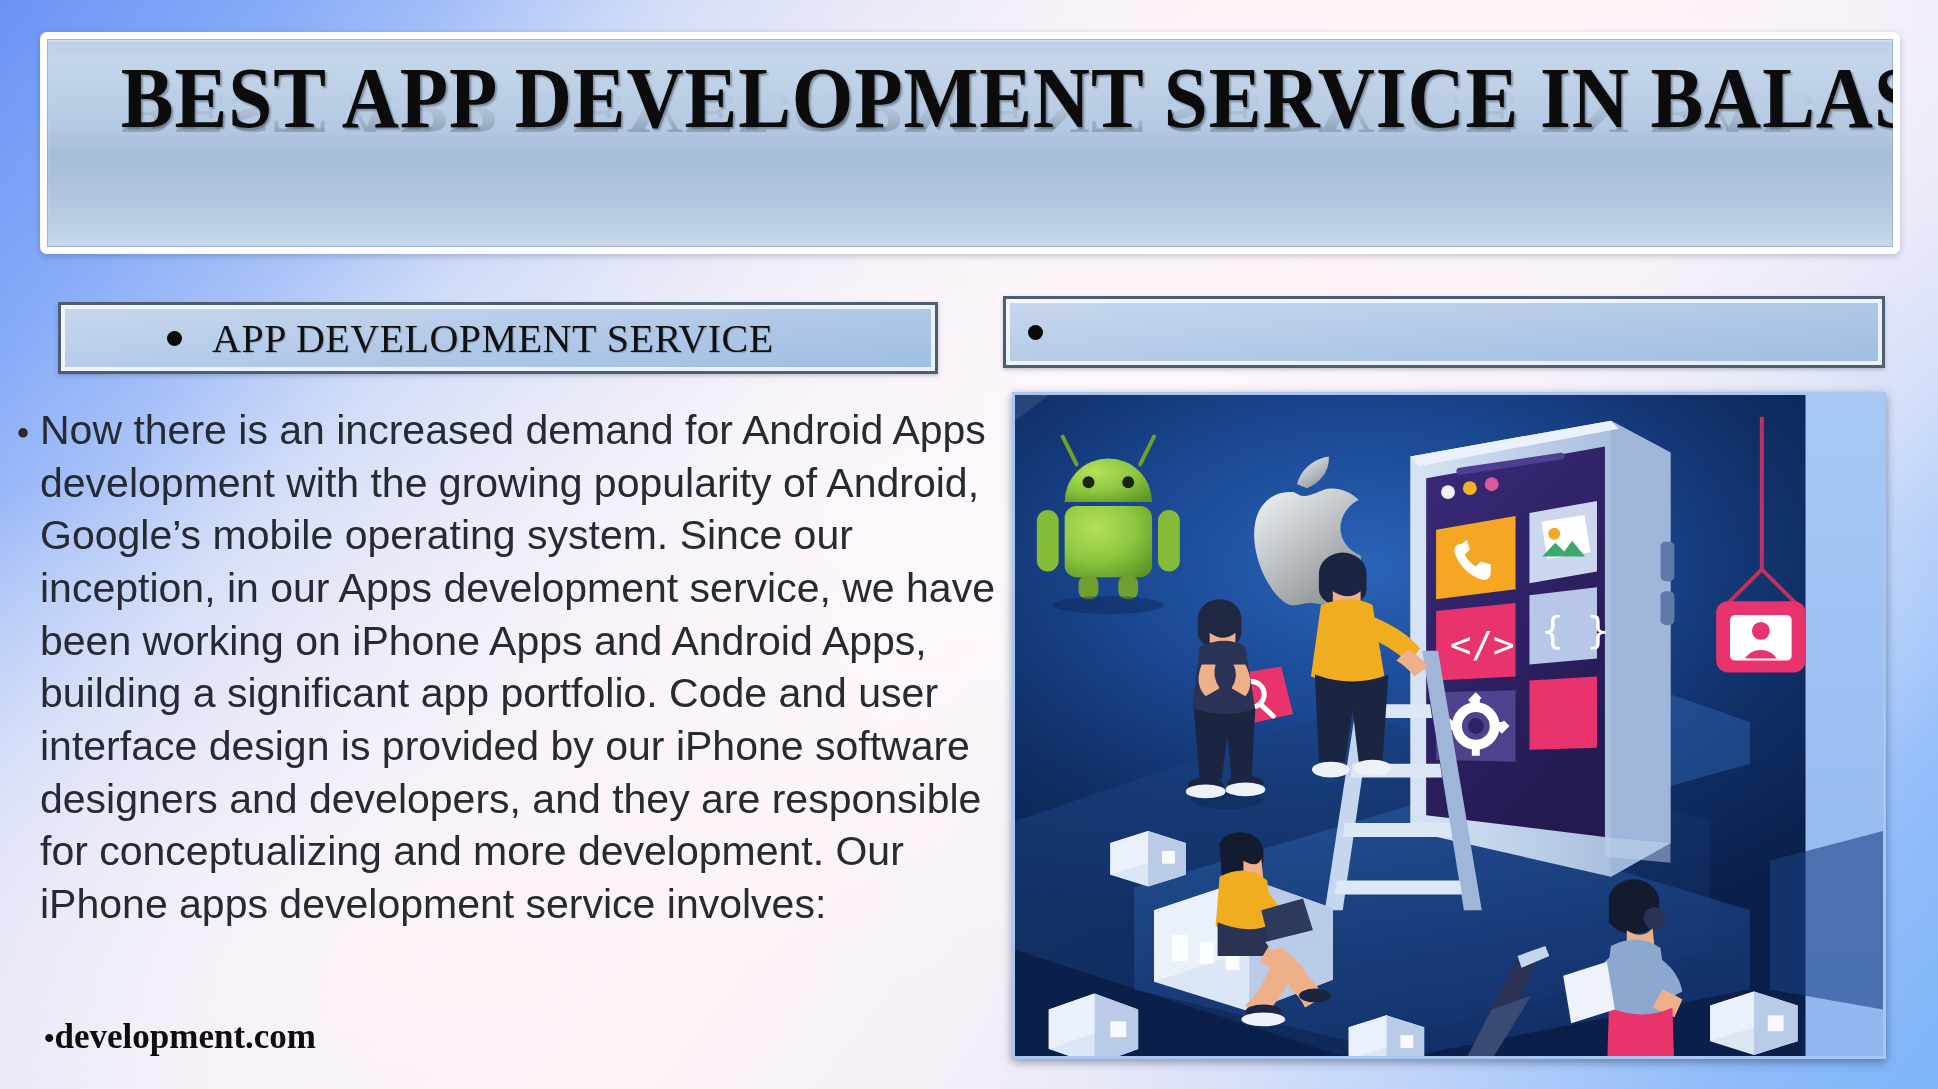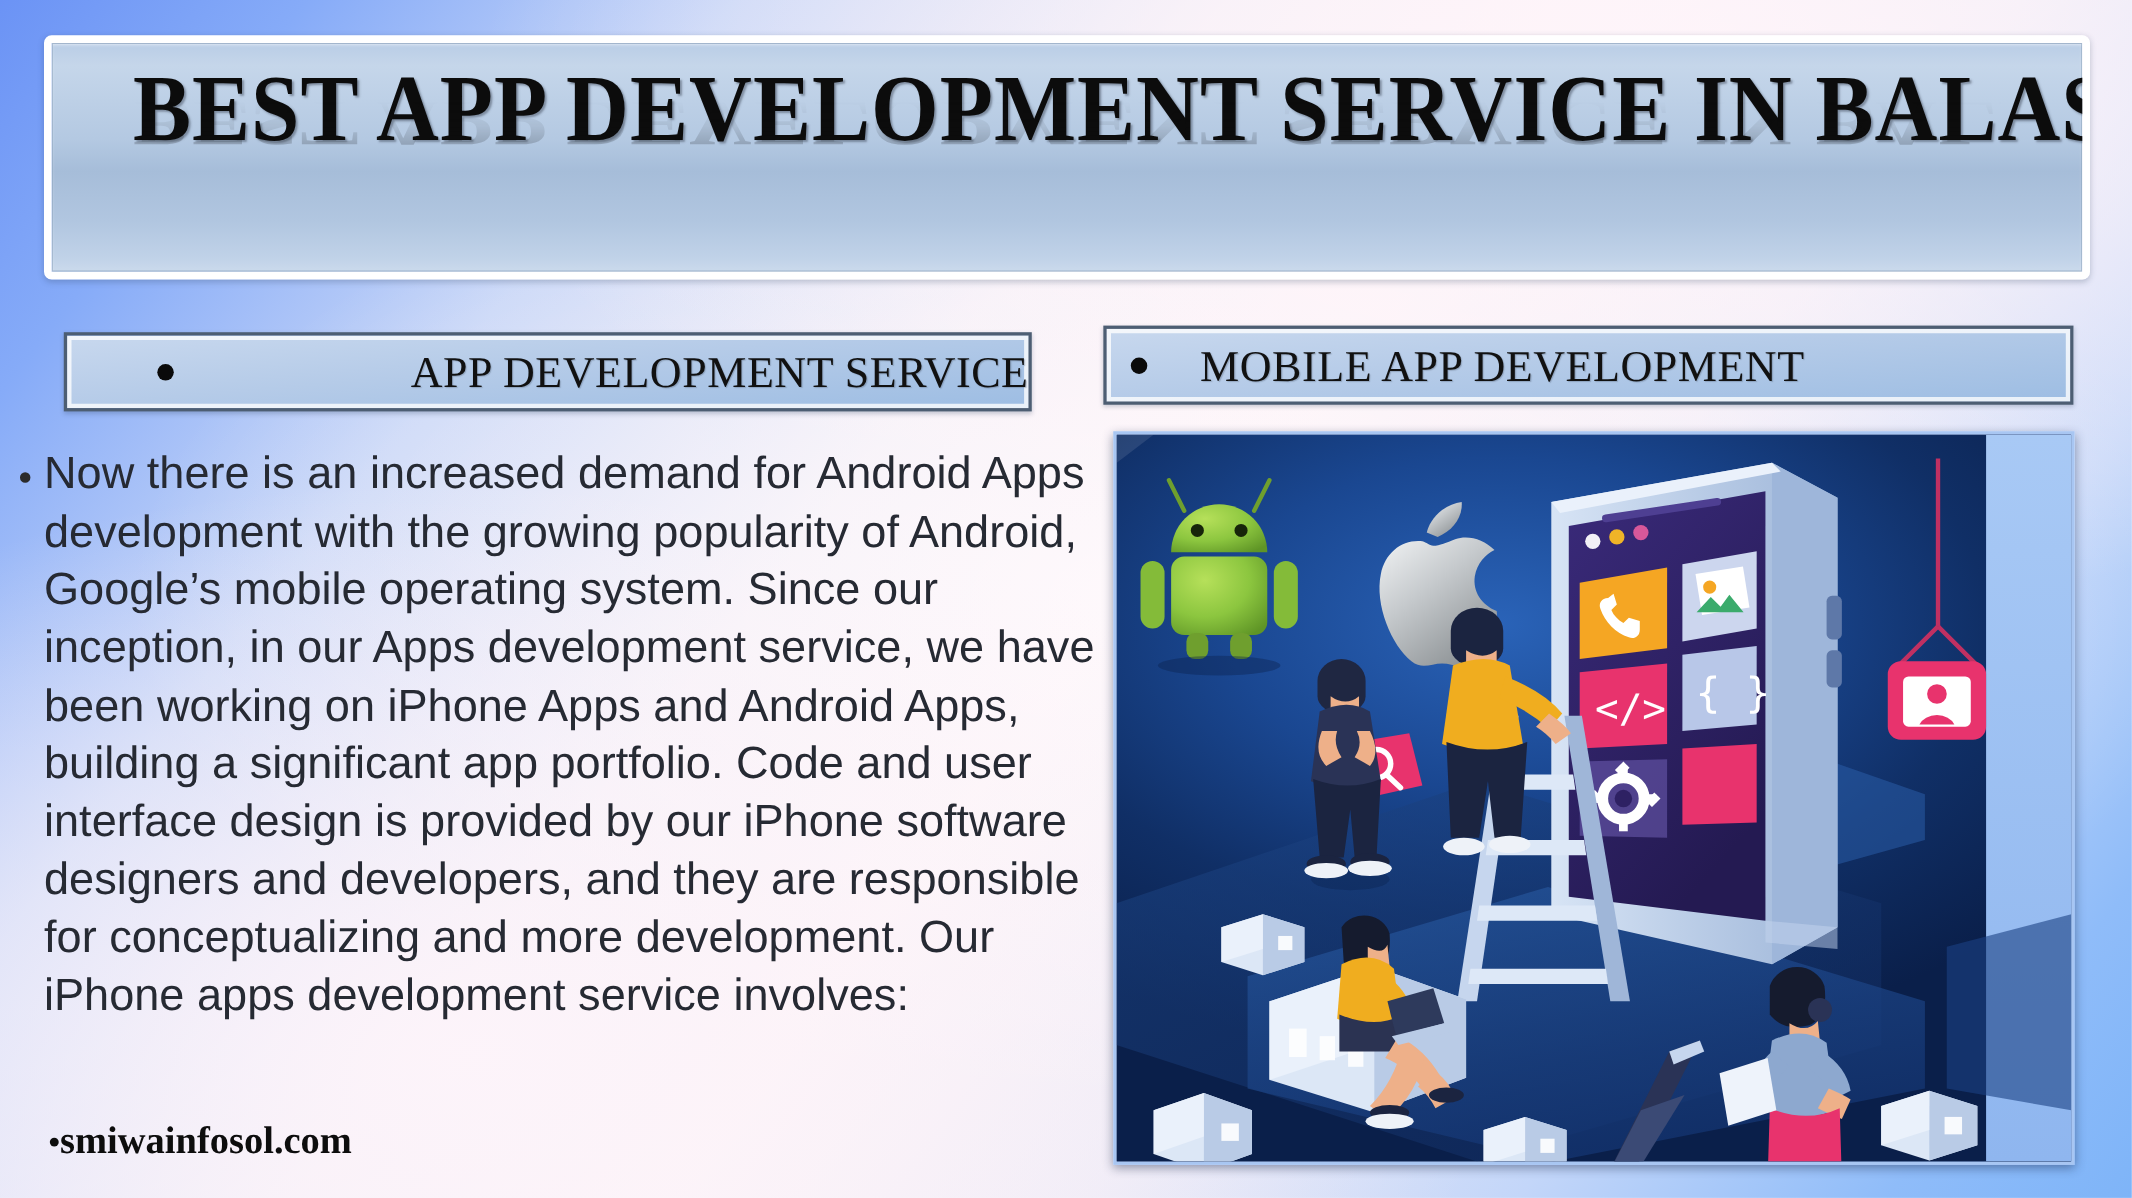--- a/index.html
+++ b/index.html
@@ -111,21 +111,21 @@
     flex: 0 0 auto;
   }
   .hdr-label {
     font-family: "Liberation Serif", serif;
     font-size: 40px;
     letter-spacing: 0.5px;
     color: #111111;
     white-space: nowrap;
     text-shadow: 1px 1px 1px rgba(80,95,115,0.35);
   }
-  .hdr-box.left .hdr-row  { padding-left: 82px; justify-content: space-between; }
+  .hdr-box.left .hdr-row  { padding-left: 106px; }
   .hdr-box.left  .hdr-label { margin-left: 30px; }
   .hdr-box.right .hdr-row { padding-left: 22px; }
   .hdr-box.right .hdr-label { margin-left: 48px; }
 
   
   .body-block {
     position: absolute;
     left: 16px;
     top: 404px;
     width: 982px;
@@ -200,30 +200,29 @@
 <div class="hdr-box left">
   <div class="hdr-row">
     <span class="hdr-bullet"></span>
     <span class="hdr-label">APP DEVELOPMENT SERVICE</span>
   </div>
 </div>
 
 <div class="hdr-box right">
   <div class="hdr-row">
     <span class="hdr-bullet"></span>
-    <span class="hdr-label">MOBILE APP DEVELOPMENT</span>
   </div>
 </div>
 
 <div class="body-block">
   <span class="body-bullet">•</span>
   <div class="body-text">Now there is an increased demand for Android Apps development with the growing popularity of Android, Google’s mobile operating system. Since our inception, in our Apps development service, we have been working on iPhone Apps and Android Apps, building a significant app portfolio. Code and user interface design is provided by our iPhone software designers and developers, and they are responsible for conceptualizing and more development. Our iPhone apps development service involves:</div>
 </div>
 
-<div class="footer"><span class="footer-bullet">•</span><span>smiwainfosol.com</span></div>
+<div class="footer"><span class="footer-bullet">•</span><span>development.com</span></div>
 
 <div class="illus">
   <svg class="illus-svg" viewBox="0 0 874 667" preserveAspectRatio="none">
     <defs>
       <linearGradient id="gFloor" x1="0" y1="0" x2="0.4" y2="1">
         <stop offset="0" stop-color="#27589f"></stop>
         <stop offset="1" stop-color="#143572"></stop>
       </linearGradient>
       <linearGradient id="gFloor2" x1="0" y1="0" x2="1" y2="1">
         <stop offset="0" stop-color="#1d4687"></stop>

